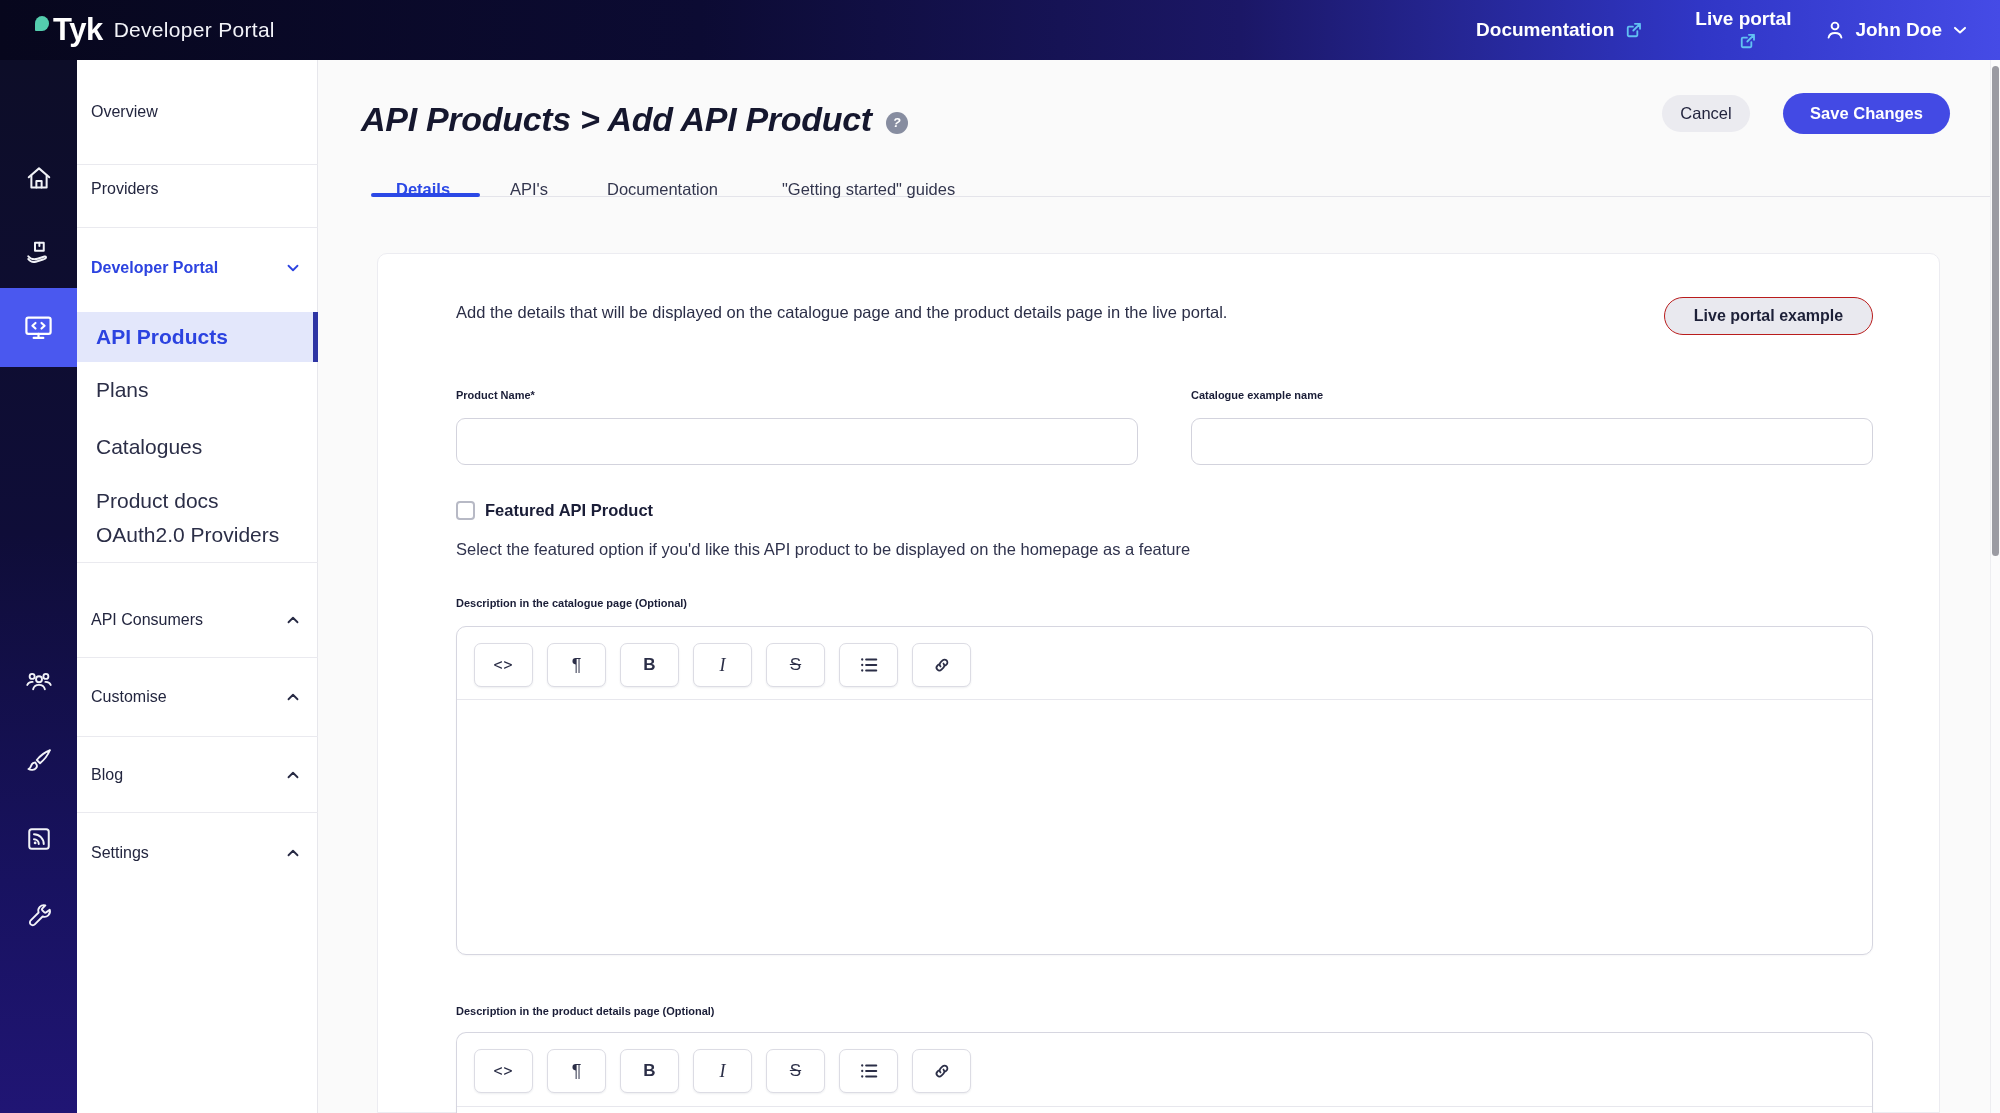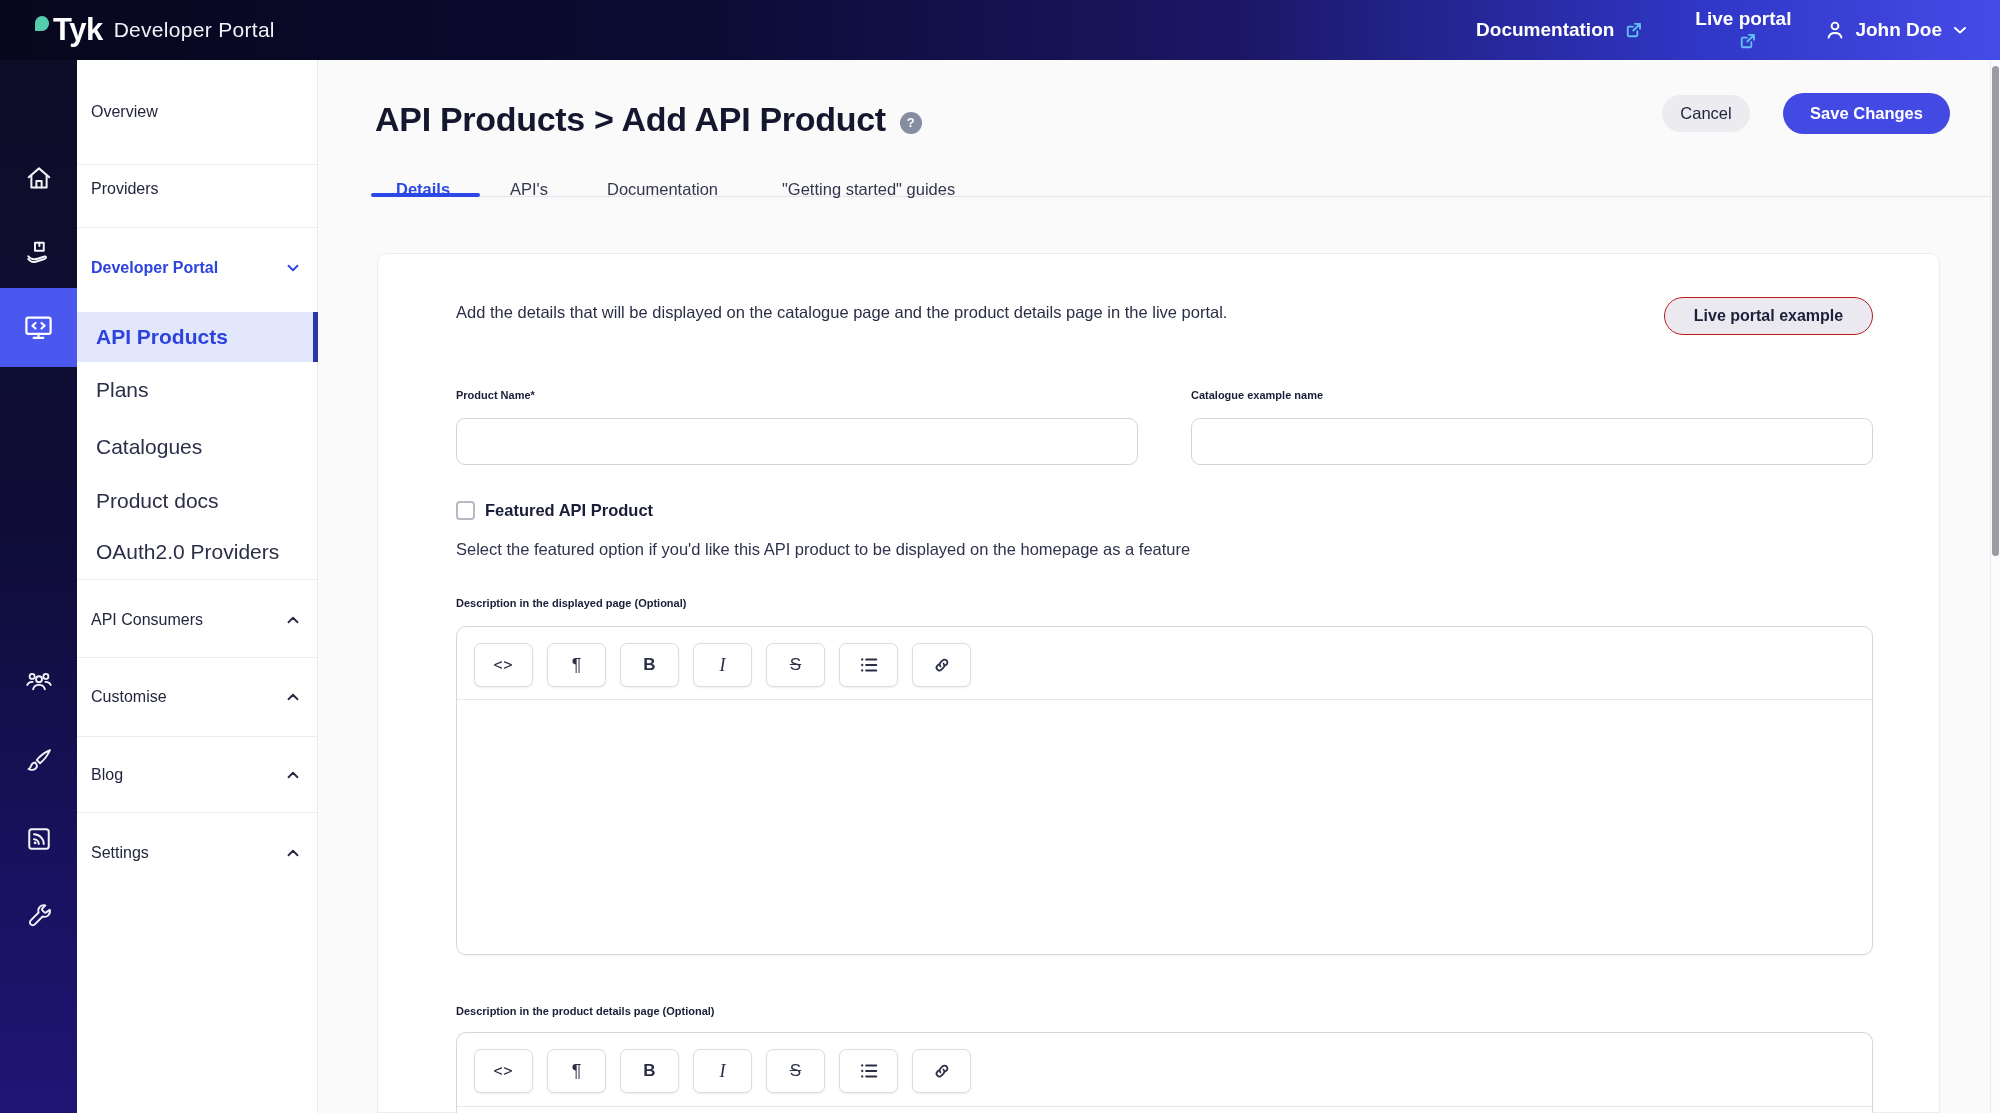--- a/index.html
+++ b/index.html
@@ -35,21 +35,21 @@
     font-size:16px; color:#23263f; }
   .side-row.bordered { border-bottom:1px solid #eaeaef; }
   .side-row .chev { position:absolute; right:16px; }
   .side-row.section-head { font-weight:400; }
   .dp-row { color:#2c43e0; font-weight:700; }
   .sub-row { padding-left:19px; font-size:21px; color:#2b2e47; }
   .sub-row.active { background:#e3e7fb; color:#2c43e0; font-weight:700; }
   .active-bar { position:absolute; right:0; top:0; width:5px; height:100%; background:#2e35a4; }
 
   
-  .main-title-row { position:absolute; left:375px; top:100px; display:flex; align-items:center; }
+  .main-title-row { position:absolute; left:361px; top:100px; display:flex; align-items:center;font-style:italic; }
   .page-title { font-size:34px; font-weight:800; color:#15172e; letter-spacing:-0.3px; }
   .help-badge { width:22px; height:22px; border-radius:50%; background:#878da0; color:#fff; font-size:13px; font-weight:700;
     display:flex; align-items:center; justify-content:center; margin-left:14px; margin-top:6px; cursor:pointer; }
   .btn { display:flex; align-items:center; justify-content:center; cursor:pointer; font-family:"Liberation Sans",sans-serif; }
   .btn-cancel { position:absolute; left:1662px; top:95px; width:88px; height:37px; border-radius:19px; background:#ebebf0; color:#23253e; font-size:16.5px; }
   .btn-save { position:absolute; left:1783px; top:93px; width:167px; height:41px; border-radius:21px; background:#434ae4; color:#fff; font-size:16.5px; font-weight:700; }
 
   
   .tabs-line { position:absolute; left:371px; top:196px; width:1619px; height:1px; background:#e4e4ea; }
   .tab { position:absolute; top:180px; font-size:16.5px; color:#33364e; cursor:pointer; }
@@ -208,21 +208,21 @@
     </div>
     <div class="side-row sub-row" style="top:302px; height:56px;">
       <span>Plans</span>
     </div>
     <div class="side-row sub-row" style="top:358px; height:57px;">
       <span>Catalogues</span>
     </div>
     <div class="side-row sub-row" style="top:415px; height:52px;">
       <span>Product docs</span>
     </div>
-    <div class="side-row sub-row bordered" style="top:465px; height:55px;">
+    <div class="side-row sub-row bordered" style="top:448px; height:55px;">
       <span>OAuth2.0 Providers</span>
     </div>
     <div class="side-row section-head bordered" style="top:522px; height:76px;">
       <span>API Consumers</span>
       <span class="chev">
         <svg width="18" height="18" viewBox="0 0 24 24" fill="none" stroke="#272a44" stroke-width="2.4" stroke-linecap="round" stroke-linejoin="round">
             <path d="M6 15 l6 -6 6 6"></path>
           </svg>
       </span>
     </div>
@@ -273,21 +273,21 @@
     <label class="field-label" style="left:78px; top:135px;">Product Name*</label>
     <input class="text-input" style="left: 78px; top: 164px;" type="text" value="">
 
     <label class="field-label" style="left:813px; top:135px;">Catalogue example name</label>
     <input class="text-input" style="left: 813px; top: 164px;" type="text" value="">
 
     <input type="checkbox" class="checkbox" style="">
     <span class="featured-label">Featured API Product</span>
     <p class="helper-text">Select the featured option if you'd like this API product to be displayed on the homepage as a feature</p>
 
-    <label class="field-label" style="left:78px; top:343px;">Description in the displayed page (Optional)</label>
+    <label class="field-label" style="left:78px; top:343px;">Description in the catalogue page (Optional)</label>
 
     <div class="editor editor-1">
       <div class="toolbar">
         <div class="tb-btn tb-code">&lt;&gt;</div>
         <div class="tb-btn tb-para">¶</div>
         <div class="tb-btn tb-bold">B</div>
         <div class="tb-btn tb-italic">I</div>
         <div class="tb-btn tb-strike">S</div>
         <div class="tb-btn">
           <svg width="22" height="22" viewBox="0 0 24 24" fill="none" stroke="#2b2e47" stroke-width="2" stroke-linecap="round">

